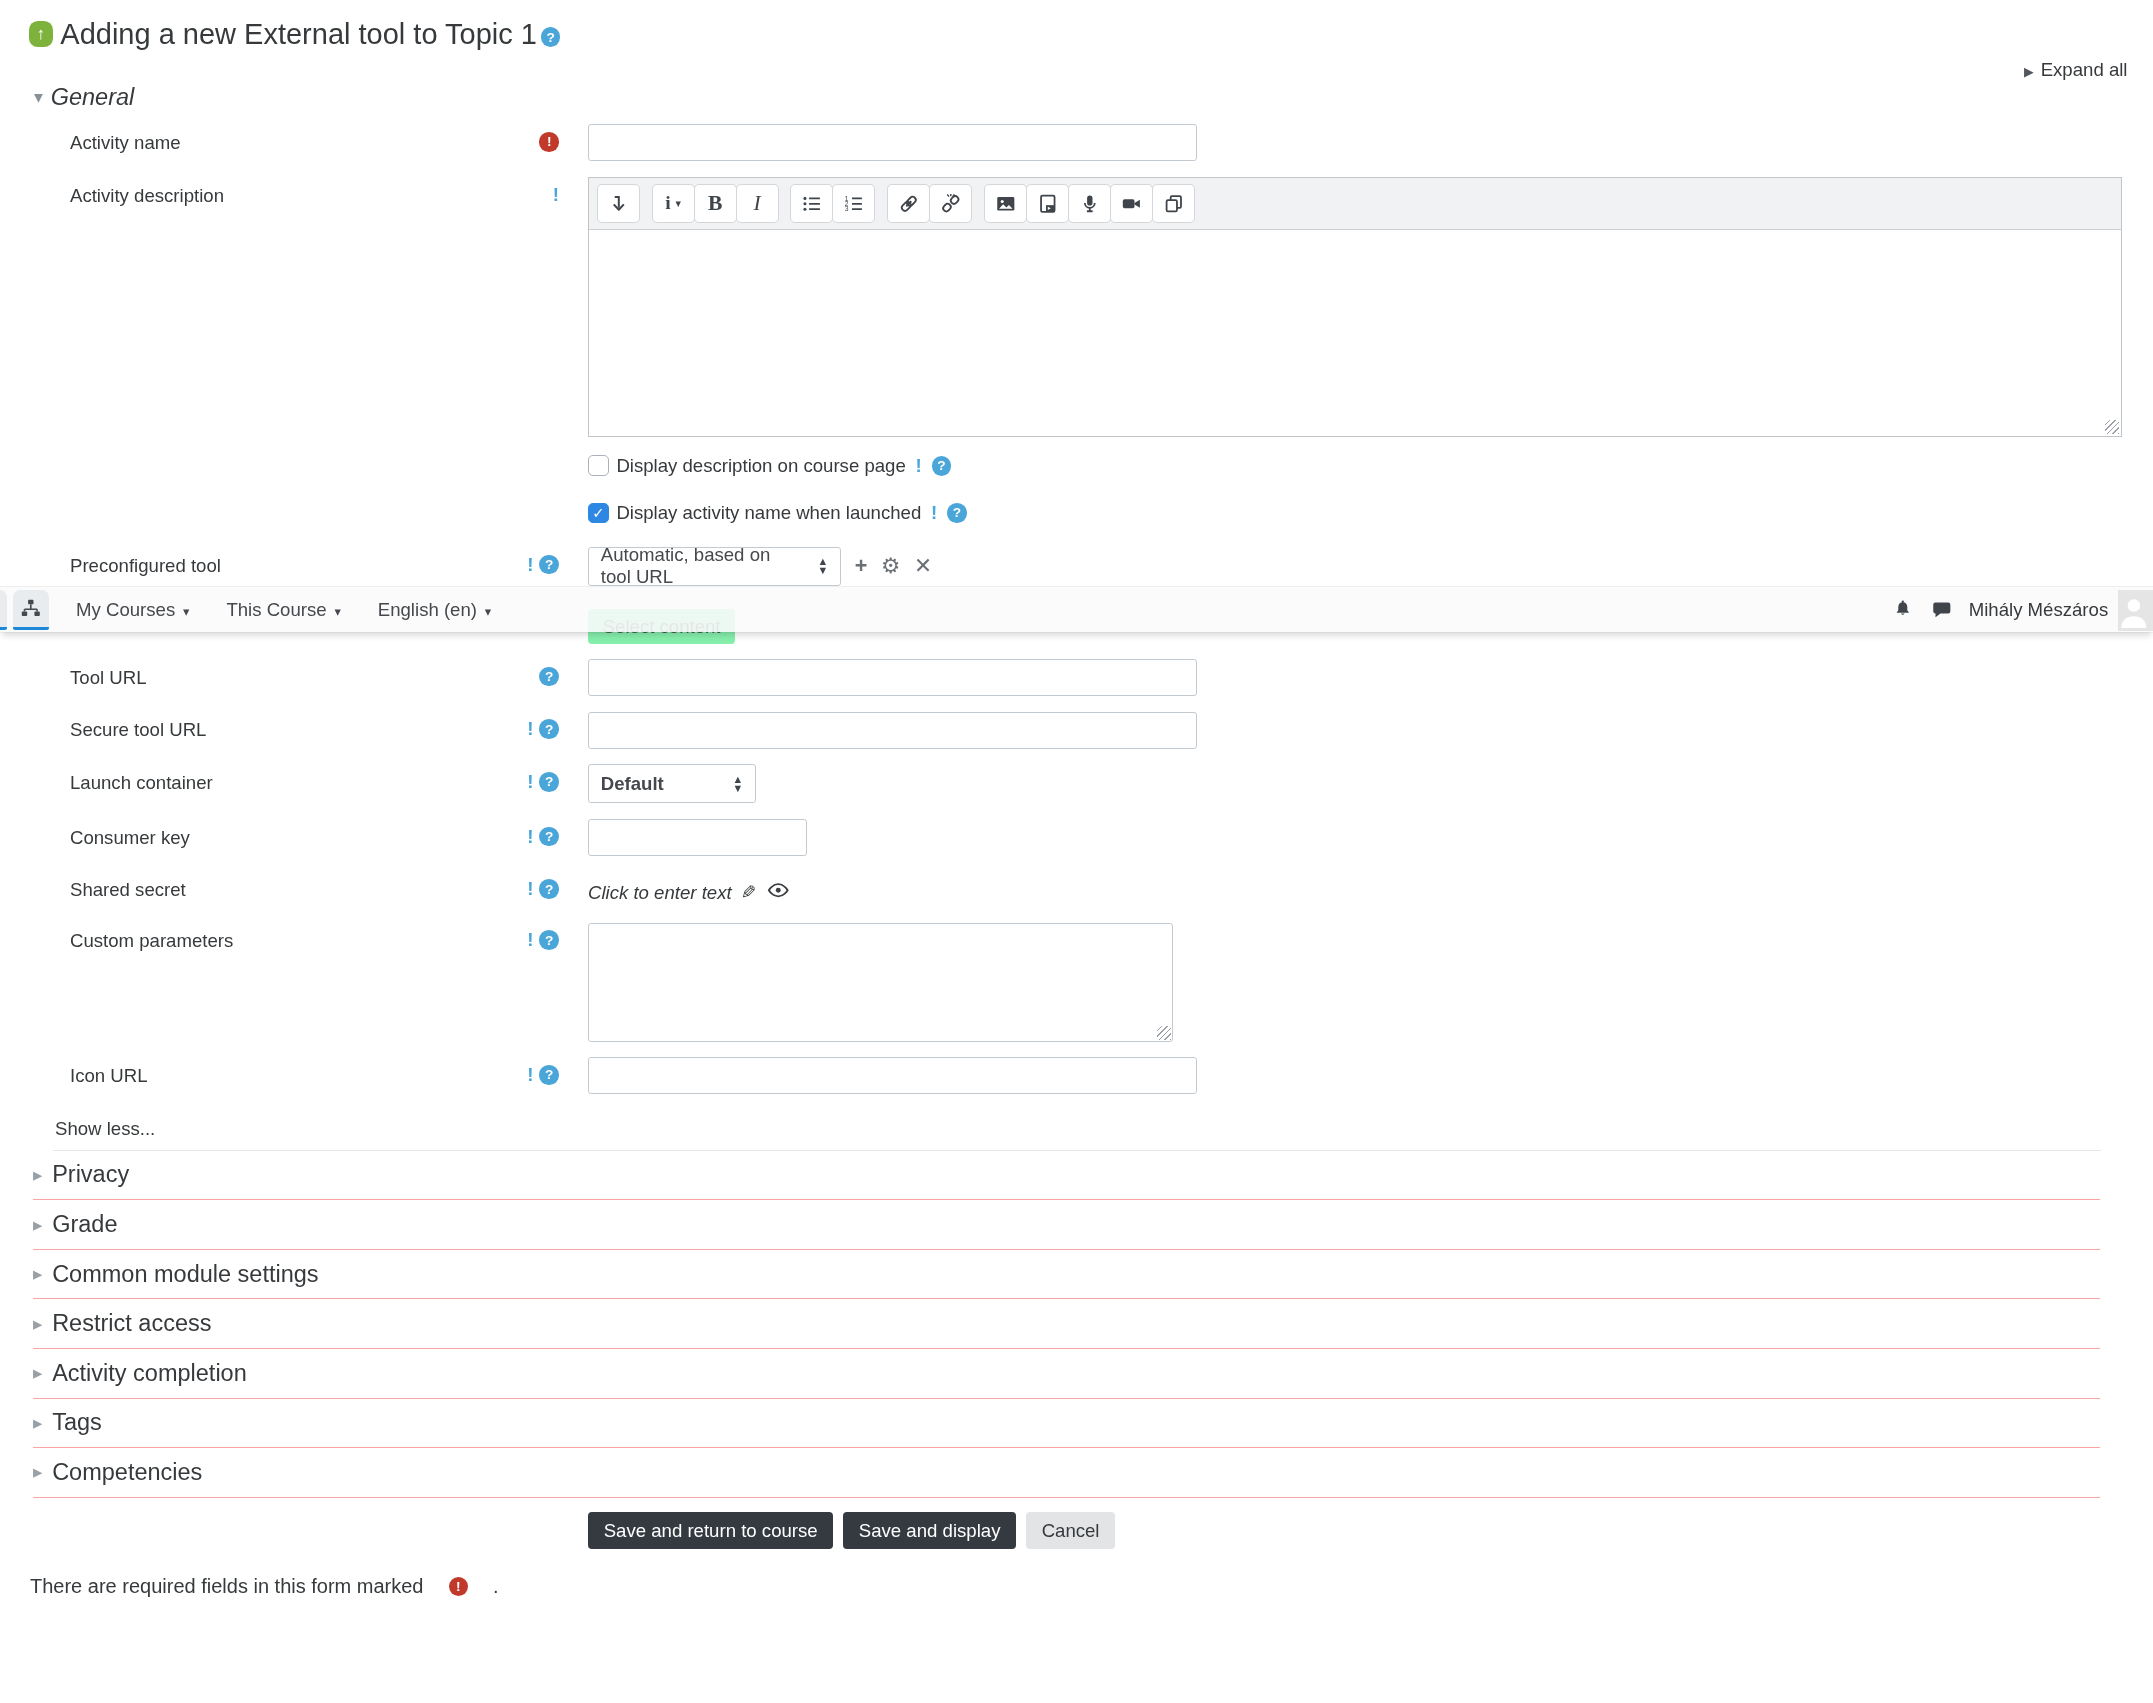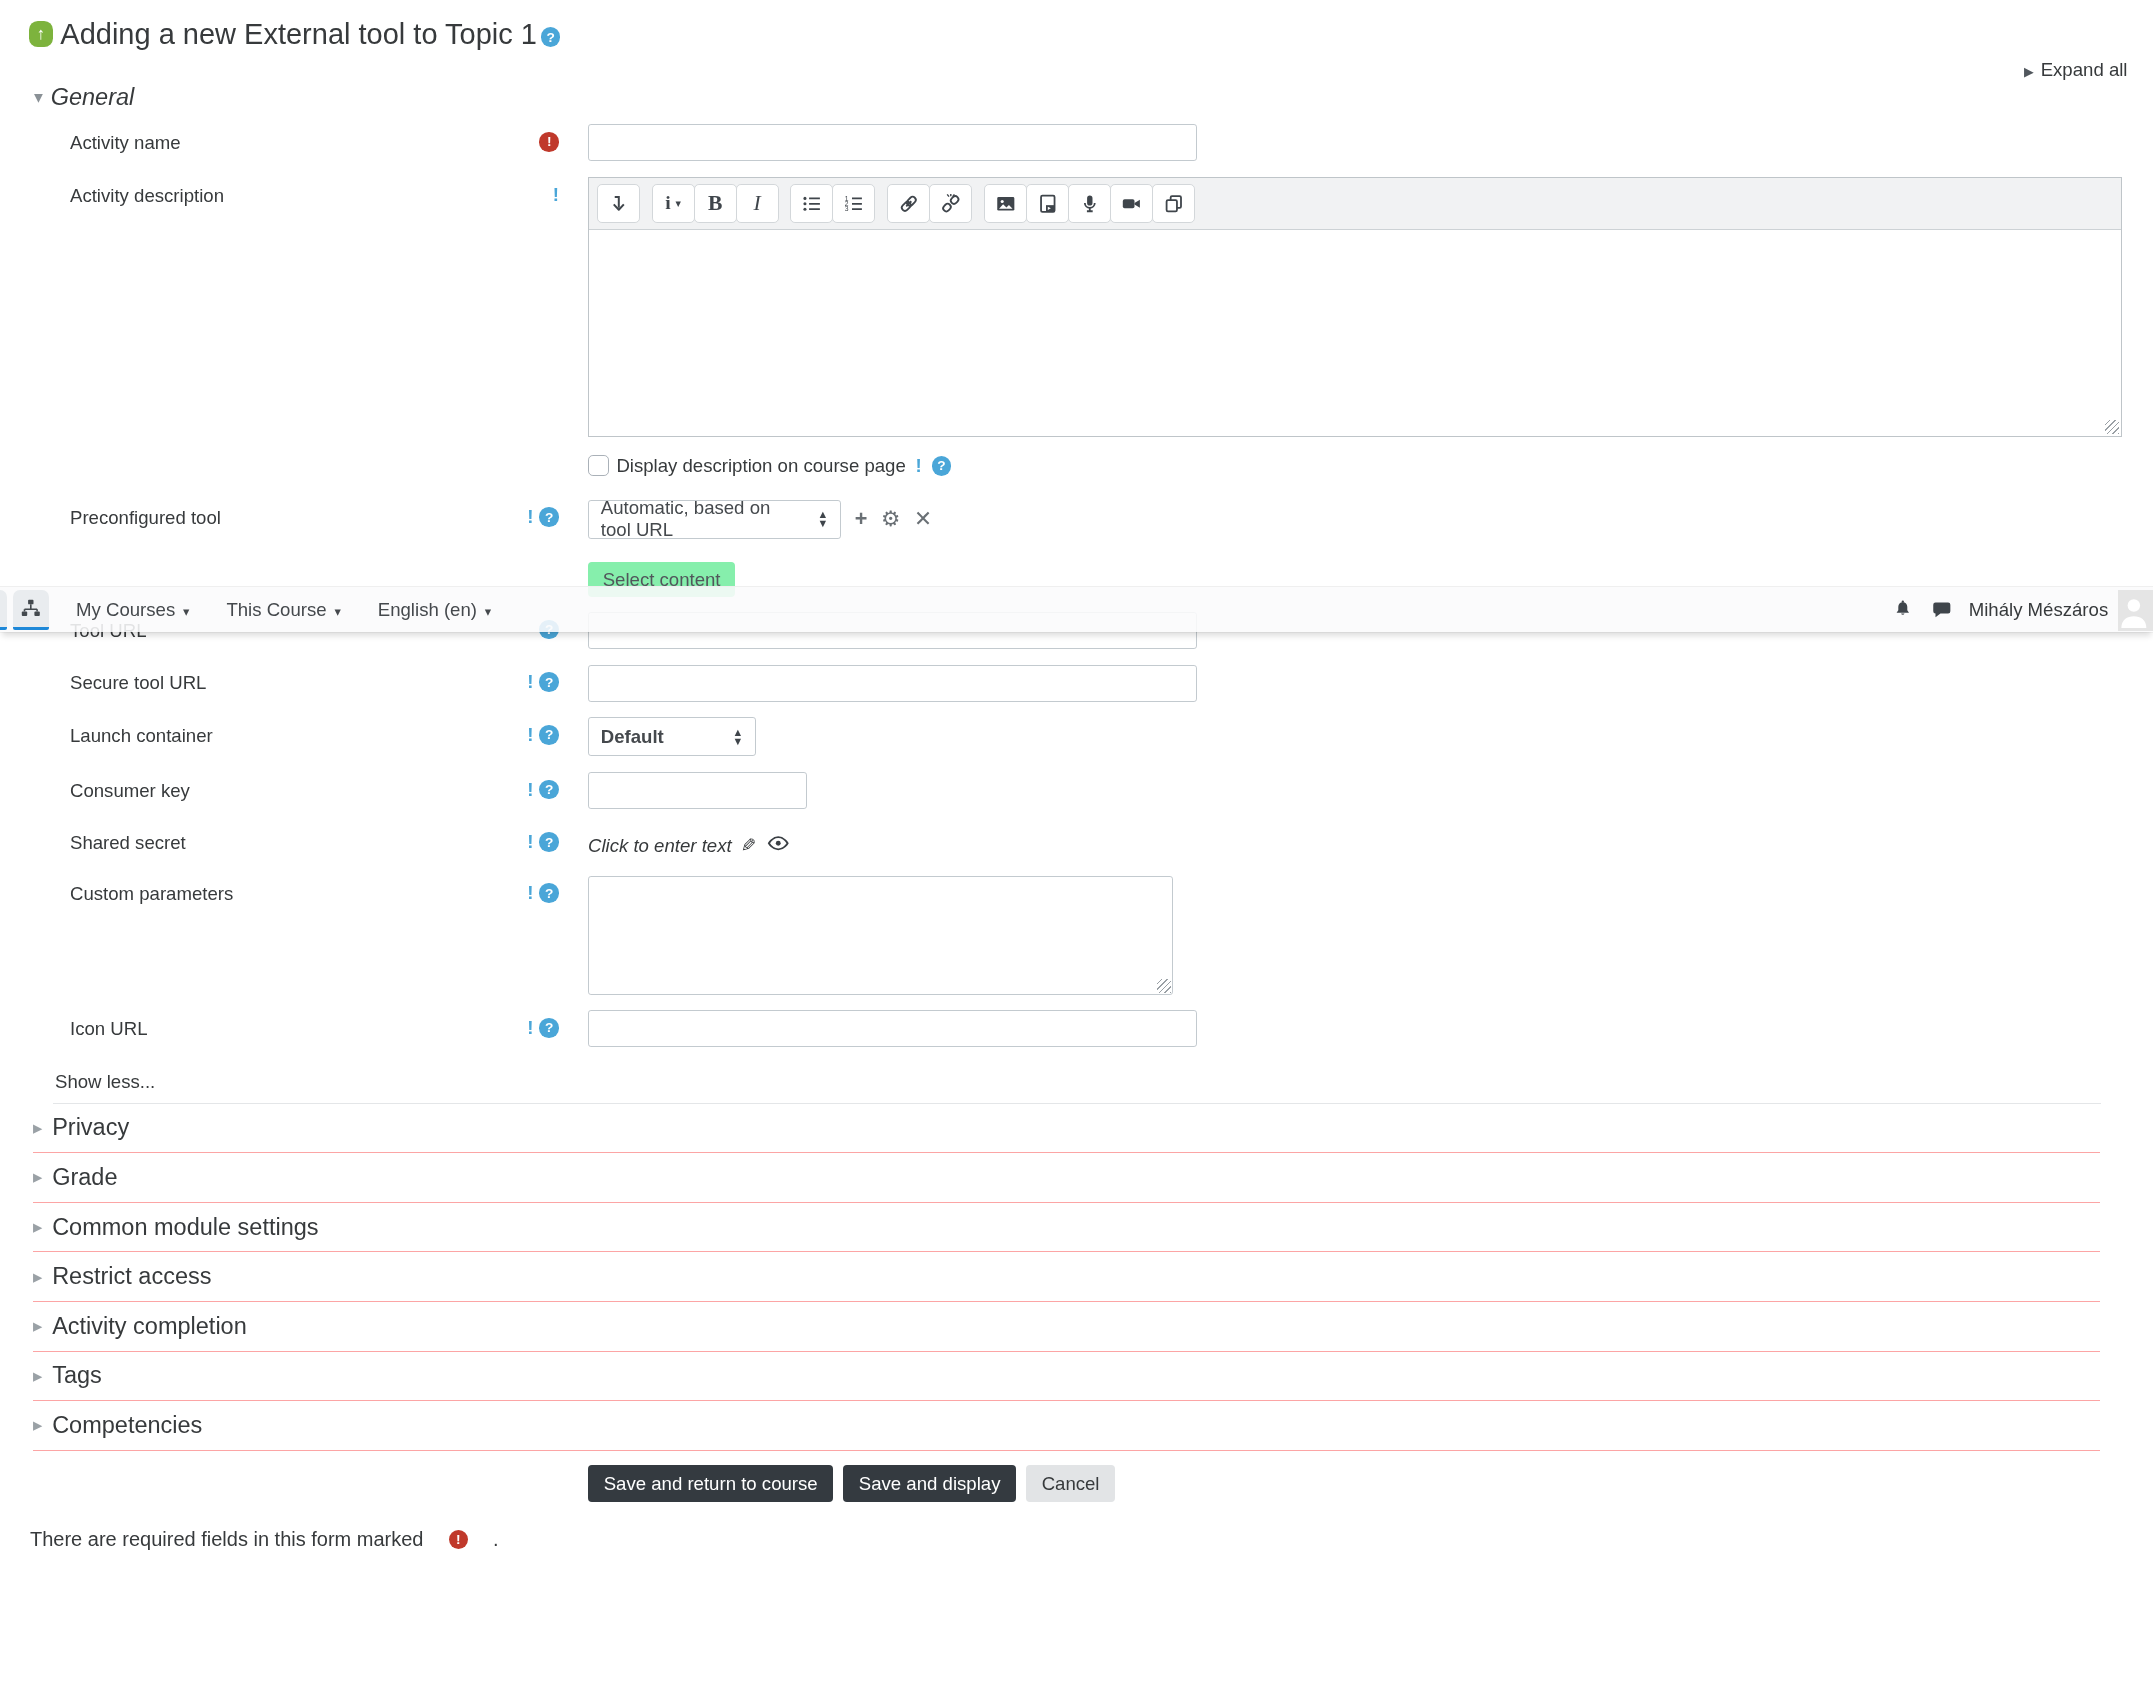--- a/index.html
+++ b/index.html
@@ -255,20 +255,26 @@
           </div>
         </div>
         <div class="econtent grip"></div>
       </div>
     </div>
 
     
     <div class="cbrow">
       <span class="checkbox"></span>
       <span class="lbl">Display description on course page</span>
+      <span class="adv-mark"></span>
+      <span class="help-badge q"></span>
+    </div>
+    <div class="cbrow">
+      <span class="checkbox checked"></span>
+      <span class="lbl">Display activity name when launched</span>
       <span class="adv-mark"></span>
       <span class="help-badge q"></span>
     </div>
 
     
     <div class="frow preconf">
       <div class="flabel">Preconfigured tool</div>
       <div class="ficons">
         <span class="adv-mark"></span>
         <span class="help-badge q"></span>

